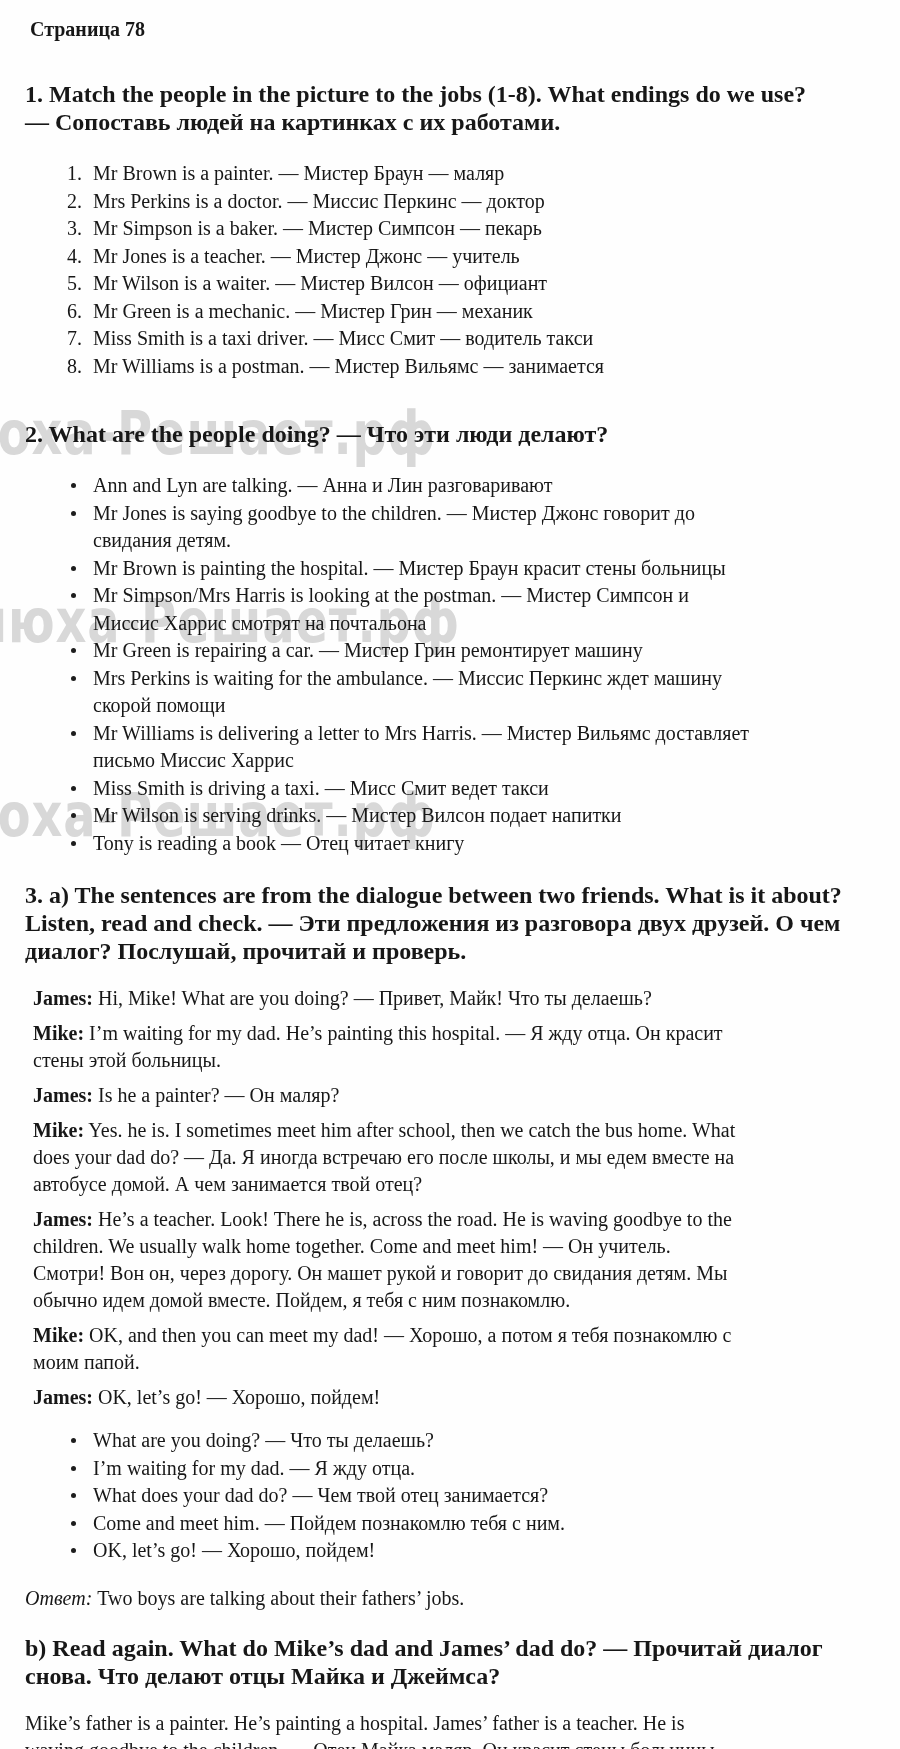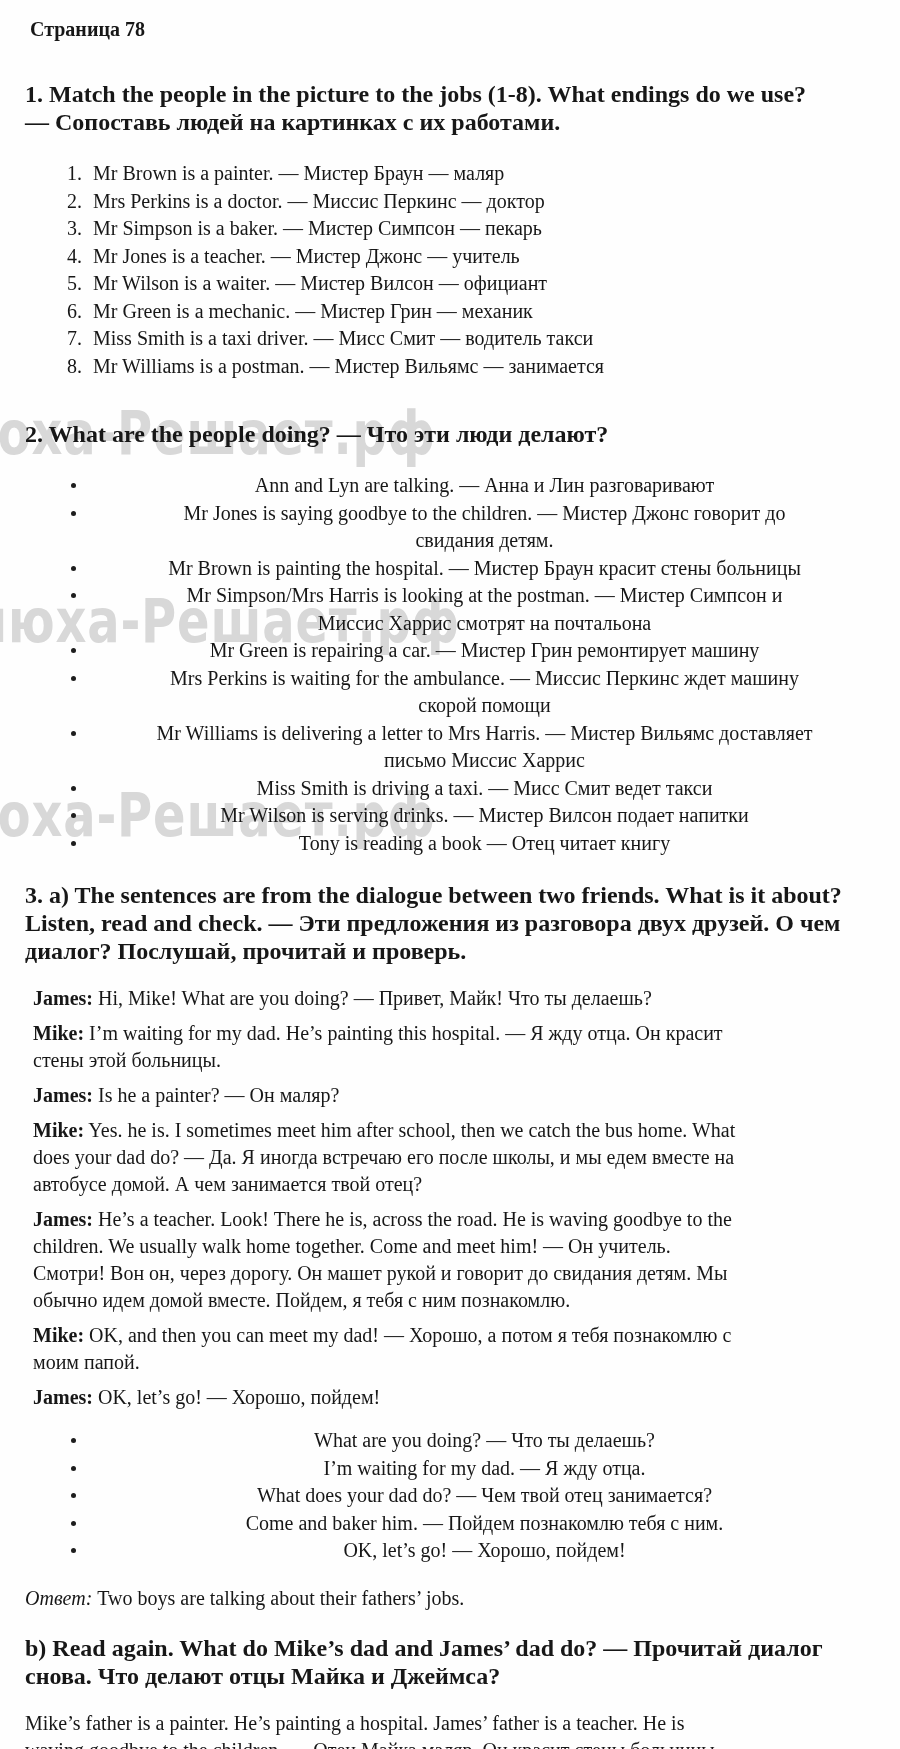--- a/index.html
+++ b/index.html
@@ -30,21 +30,21 @@
   .ex-heading.h3b{margin-top:22px;}
   ol.num-list,ul.dot-list{margin:24px 0 0;padding:0;list-style:none;font-size:20px;}
   ol.num-list li,ul.dot-list li{display:flex;line-height:27.5px;}
   ol.num-list .num{width:26px;margin-left:42px;flex:none;}
   ol.num-list .itext{flex:1;}
   ul.dot-list .dot{width:26px;margin-left:42px;flex:none;position:relative;}
   ul.dot-list .dot::before{
     content:"";position:absolute;left:4px;top:11px;width:5px;height:5px;
     border-radius:50%;background:#1d1d1d;
   }
-  ul.dot-list .btext{flex:1;white-space:pre-line;text-align:center;}
+  ul.dot-list .btext{flex:1;white-space:pre-line;}
   .dialogue{margin:20px 0 0;font-size:20px;line-height:27px;}
   .dialogue p{margin:8px;}
   .dialogue .spk{font-weight:bold;}
   .dialogue .dtext{white-space:pre-line;}
   ul.dot-list.phrases{margin-top:16px;}
   .answer{margin:20px 0 0;font-size:20px;line-height:27px;}
   .answer .alabel{font-style:italic;}
   .final-para{margin:20px 0 0;font-size:20px;line-height:27px;white-space:pre-line;}
 </style>
 </head>
@@ -177,21 +177,21 @@
         <li>
             <span class="dot"></span>
             <span class="btext">I’m waiting for my dad. — Я жду отца.</span>
           </li>
         <li>
             <span class="dot"></span>
             <span class="btext">What does your dad do? — Чем твой отец занимается?</span>
           </li>
         <li>
             <span class="dot"></span>
-            <span class="btext">Come and baker him. — Пойдем познакомлю тебя с ним.</span>
+            <span class="btext">Come and meet him. — Пойдем познакомлю тебя с ним.</span>
           </li>
         <li>
             <span class="dot"></span>
             <span class="btext">OK, let’s go! — Хорошо, пойдем!</span>
           </li>
       </ul>
       <p class="answer"><i class="alabel">Ответ:</i><span> Two boys are talking about their fathers’ jobs.</span></p>
     </section>
 
     <section>

